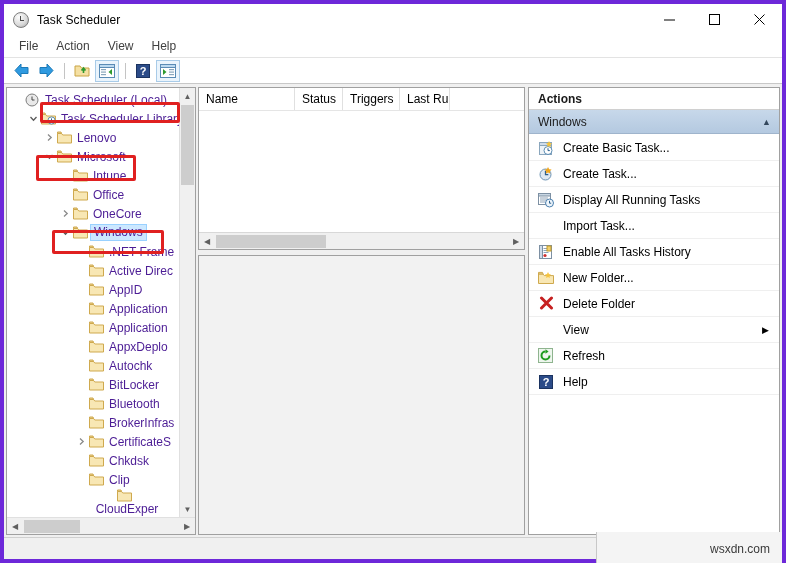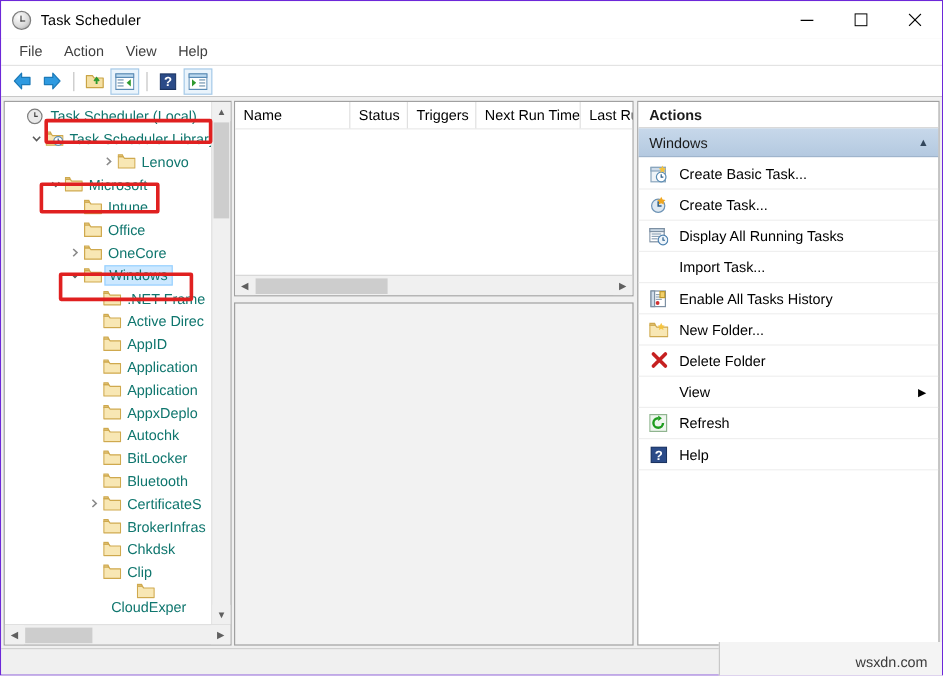--- a/index.html
+++ b/index.html
@@ -7,21 +7,21 @@
     margin: 0; padding: 0;
     width: 786px; height: 563px;
     background: #f0f0f0;
     font-family: "Liberation Sans", sans-serif;
     overflow: hidden;
   }
   .window {
     position: relative;
     width: 786px; height: 563px;
     background: #f0f0f0;
-    border: 1px solid #6d28d9;
+    border: 4px solid #6d28d9;
     display: flex; flex-direction: column;
   }
 
   
   .titlebar {
     height: 31px; min-height: 31px;
     background: #ffffff;
     display: flex; align-items: center;
     position: relative;
   }
@@ -118,21 +118,21 @@
   }
   .treelist {
     flex: 1;
     overflow: hidden;
     padding-top: 2px;
     position: relative;
   }
   .trow {
     height: 19px;
     display: flex; align-items: center;
-    font-size: 12px; color: #0f766e;
+    font-size: 12px; color: #4c1d95;
     white-space: nowrap;
     position: relative;
   }
   .trow .twist {
     width: 16px; min-width: 16px;
     display: flex; align-items: center; justify-content: center;
     color: #777;
   }
   .trow .ticon { width: 18px; min-width: 18px; display:flex; align-items:center; }
   .trow .tlabel { padding-left: 2px; }
@@ -407,21 +407,21 @@
               <span class="ticon">
                 <svg width="15" height="13" viewBox="0 0 15 13">
                   <path d="M0.5 2.5 L4.5 2.5 L5.8 4 L14.5 4 L14.5 12 L0.5 12 Z" fill="#f8e7b4" stroke="#cfa94e" stroke-width="1" stroke-linejoin="round"></path>
                   <path d="M0.5 2.5 L0.5 1 L4 1 L4.6 2.5 Z" fill="#e9cf8c" stroke="#cfa94e"></path>
                   <circle cx="10.5" cy="8.5" r="3.6" fill="#ffffff" stroke="#5b8cb3"></circle>
                   <path d="M10.5 6.4 L10.5 8.6 L12 8.6" stroke="#2c5f8c" fill="none"></path>
                 </svg>
               </span>
               <span class="tlabel">Task Scheduler Library</span>
             </div>
-            <div class="trow" style="padding-left: 34px; margin-left: 44px;">
+            <div class="trow" style="padding-left: 34px;">
               <span class="twist">
                 <svg width="9" height="9" viewBox="0 0 9 9">
                   <path d="M3 1.5 L6.2 4.5 L3 7.5" stroke="#8a8a8a" stroke-width="1.3" fill="none"></path>
                 </svg>
               </span>
               <span class="ticon">
                 <svg width="15" height="13" viewBox="0 0 15 13">
                   <path d="M0.5 2.5 L4.5 2.5 L5.8 4 L14.5 4 L14.5 12 L0.5 12 Z" fill="#f8e7b4" stroke="#cfa94e" stroke-width="1" stroke-linejoin="round"></path>
                   <path d="M0.5 2.5 L0.5 1 L4 1 L4.6 2.5 Z" fill="#e9cf8c" stroke="#cfa94e"></path>
                 </svg>
@@ -574,42 +574,42 @@
               <span class="twist"></span>
               <span class="ticon">
                 <svg width="15" height="13" viewBox="0 0 15 13">
                   <path d="M0.5 2.5 L4.5 2.5 L5.8 4 L14.5 4 L14.5 12 L0.5 12 Z" fill="#f8e7b4" stroke="#cfa94e" stroke-width="1" stroke-linejoin="round"></path>
                   <path d="M0.5 2.5 L0.5 1 L4 1 L4.6 2.5 Z" fill="#e9cf8c" stroke="#cfa94e"></path>
                 </svg>
               </span>
               <span class="tlabel">Bluetooth</span>
             </div>
             <div class="trow" style="padding-left: 66px;">
+              <span class="twist"></span>
+              <span class="ticon">
+                <svg width="15" height="13" viewBox="0 0 15 13">
+                  <path d="M0.5 2.5 L4.5 2.5 L5.8 4 L14.5 4 L14.5 12 L0.5 12 Z" fill="#f8e7b4" stroke="#cfa94e" stroke-width="1" stroke-linejoin="round"></path>
+                  <path d="M0.5 2.5 L0.5 1 L4 1 L4.6 2.5 Z" fill="#e9cf8c" stroke="#cfa94e"></path>
+                </svg>
+              </span>
+              <span class="tlabel">BrokerInfras</span>
+            </div>
+            <div class="trow" style="padding-left: 66px;">
               <span class="twist">
                 <svg width="9" height="9" viewBox="0 0 9 9">
                   <path d="M3 1.5 L6.2 4.5 L3 7.5" stroke="#8a8a8a" stroke-width="1.3" fill="none"></path>
                 </svg>
               </span>
               <span class="ticon">
                 <svg width="15" height="13" viewBox="0 0 15 13">
                   <path d="M0.5 2.5 L4.5 2.5 L5.8 4 L14.5 4 L14.5 12 L0.5 12 Z" fill="#f8e7b4" stroke="#cfa94e" stroke-width="1" stroke-linejoin="round"></path>
                   <path d="M0.5 2.5 L0.5 1 L4 1 L4.6 2.5 Z" fill="#e9cf8c" stroke="#cfa94e"></path>
                 </svg>
               </span>
               <span class="tlabel">CertificateS</span>
-            </div>
-            <div class="trow" style="padding-left: 66px;">
-              <span class="twist"></span>
-              <span class="ticon">
-                <svg width="15" height="13" viewBox="0 0 15 13">
-                  <path d="M0.5 2.5 L4.5 2.5 L5.8 4 L14.5 4 L14.5 12 L0.5 12 Z" fill="#f8e7b4" stroke="#cfa94e" stroke-width="1" stroke-linejoin="round"></path>
-                  <path d="M0.5 2.5 L0.5 1 L4 1 L4.6 2.5 Z" fill="#e9cf8c" stroke="#cfa94e"></path>
-                </svg>
-              </span>
-              <span class="tlabel">BrokerInfras</span>
             </div>
             <div class="trow" style="padding-left: 66px;">
               <span class="twist"></span>
               <span class="ticon">
                 <svg width="15" height="13" viewBox="0 0 15 13">
                   <path d="M0.5 2.5 L4.5 2.5 L5.8 4 L14.5 4 L14.5 12 L0.5 12 Z" fill="#f8e7b4" stroke="#cfa94e" stroke-width="1" stroke-linejoin="round"></path>
                   <path d="M0.5 2.5 L0.5 1 L4 1 L4.6 2.5 Z" fill="#e9cf8c" stroke="#cfa94e"></path>
                 </svg>
               </span>
               <span class="tlabel">Chkdsk</span>
@@ -652,23 +652,20 @@
       <div class="listpanel">
         <div class="colheader" id="colheader">
             <div class="col" style="width: 96px; min-width: 96px;">
               <span>Name</span>
             </div>
             <div class="col" style="width: 48px; min-width: 48px;">
               <span>Status</span>
             </div>
             <div class="col" style="width: 57px; min-width: 57px;">
               <span>Triggers</span>
-            </div>
-            <div class="col" style="width: 87px; min-width: 87px;">
-              <span>Next Run Time</span>
             </div>
             <div class="col" style="width: 50px; min-width: 50px;">
               <span>Last Ru</span>
             </div>
           </div>
         <div class="listrows"></div>
         <div class="listhscroll">
           <div class="sbarrow">◀</div>
           <div class="hthumb2"></div>
           <div class="sbarrow right" style="margin-left:auto">▶</div>

